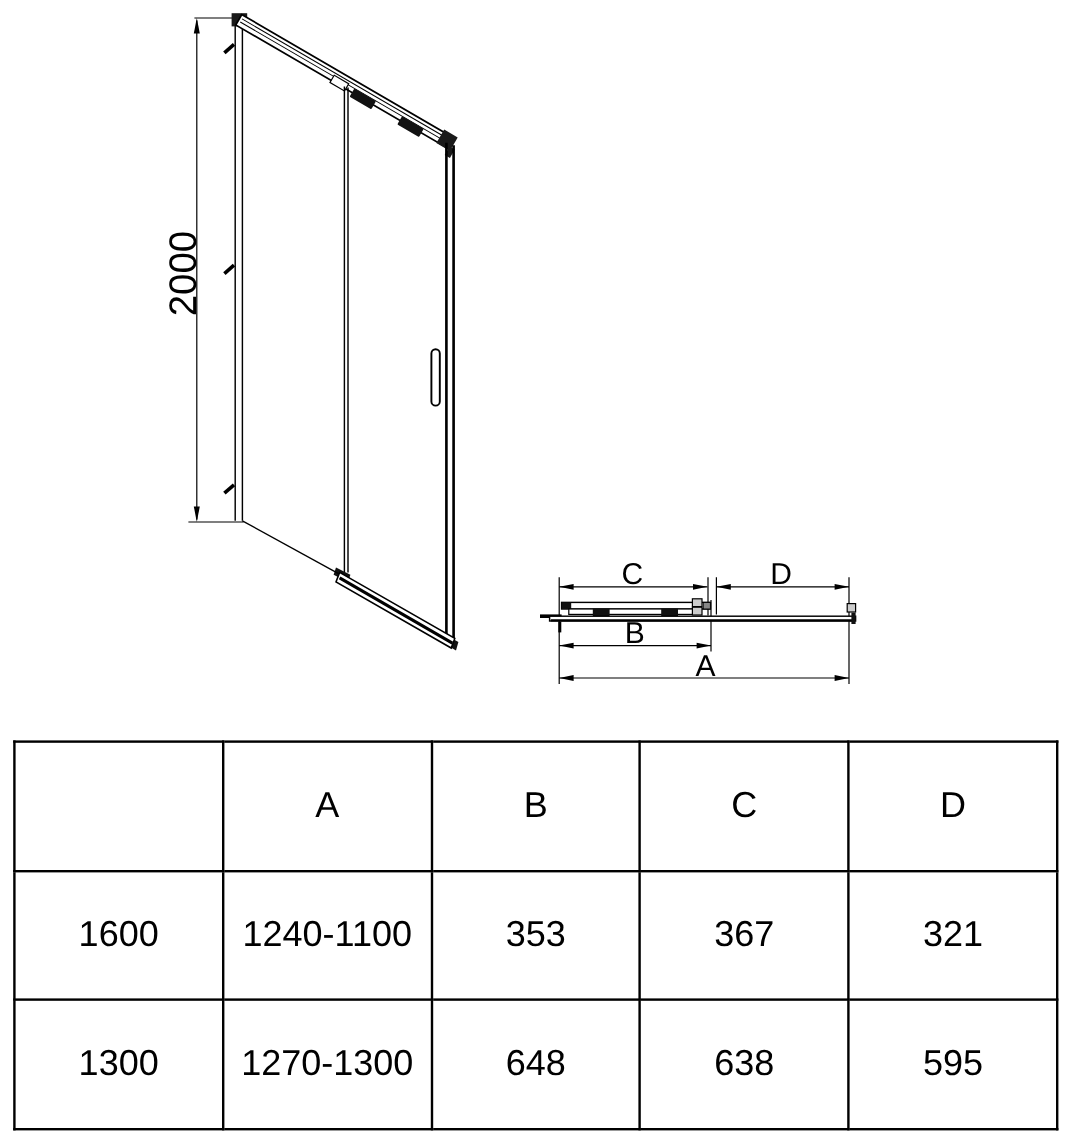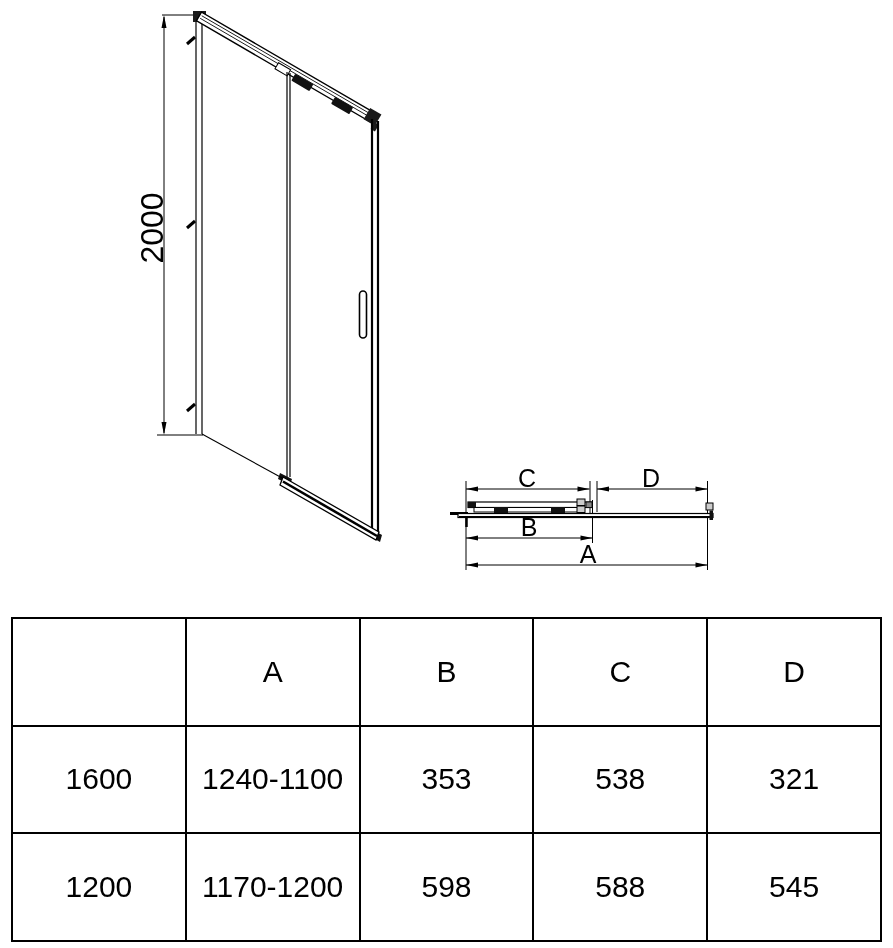--- a/index.html
+++ b/index.html
@@ -160,25 +160,25 @@
         <th></th>
         <th>A</th>
         <th>B</th>
         <th>C</th>
         <th>D</th>
       </tr>
       <tr>
         <td>1600</td>
         <td>1240-1100</td>
         <td>353</td>
-        <td>538</td>
+        <td>367</td>
         <td>321</td>
       </tr>
       <tr>
-        <td>1200</td>
-        <td>1170-1200</td>
-        <td>598</td>
-        <td>588</td>
-        <td>545</td>
+        <td>1300</td>
+        <td>1270-1300</td>
+        <td>648</td>
+        <td>638</td>
+        <td>595</td>
       </tr>
     </tbody>
   </table>
 </div>
 
 </body></html>

